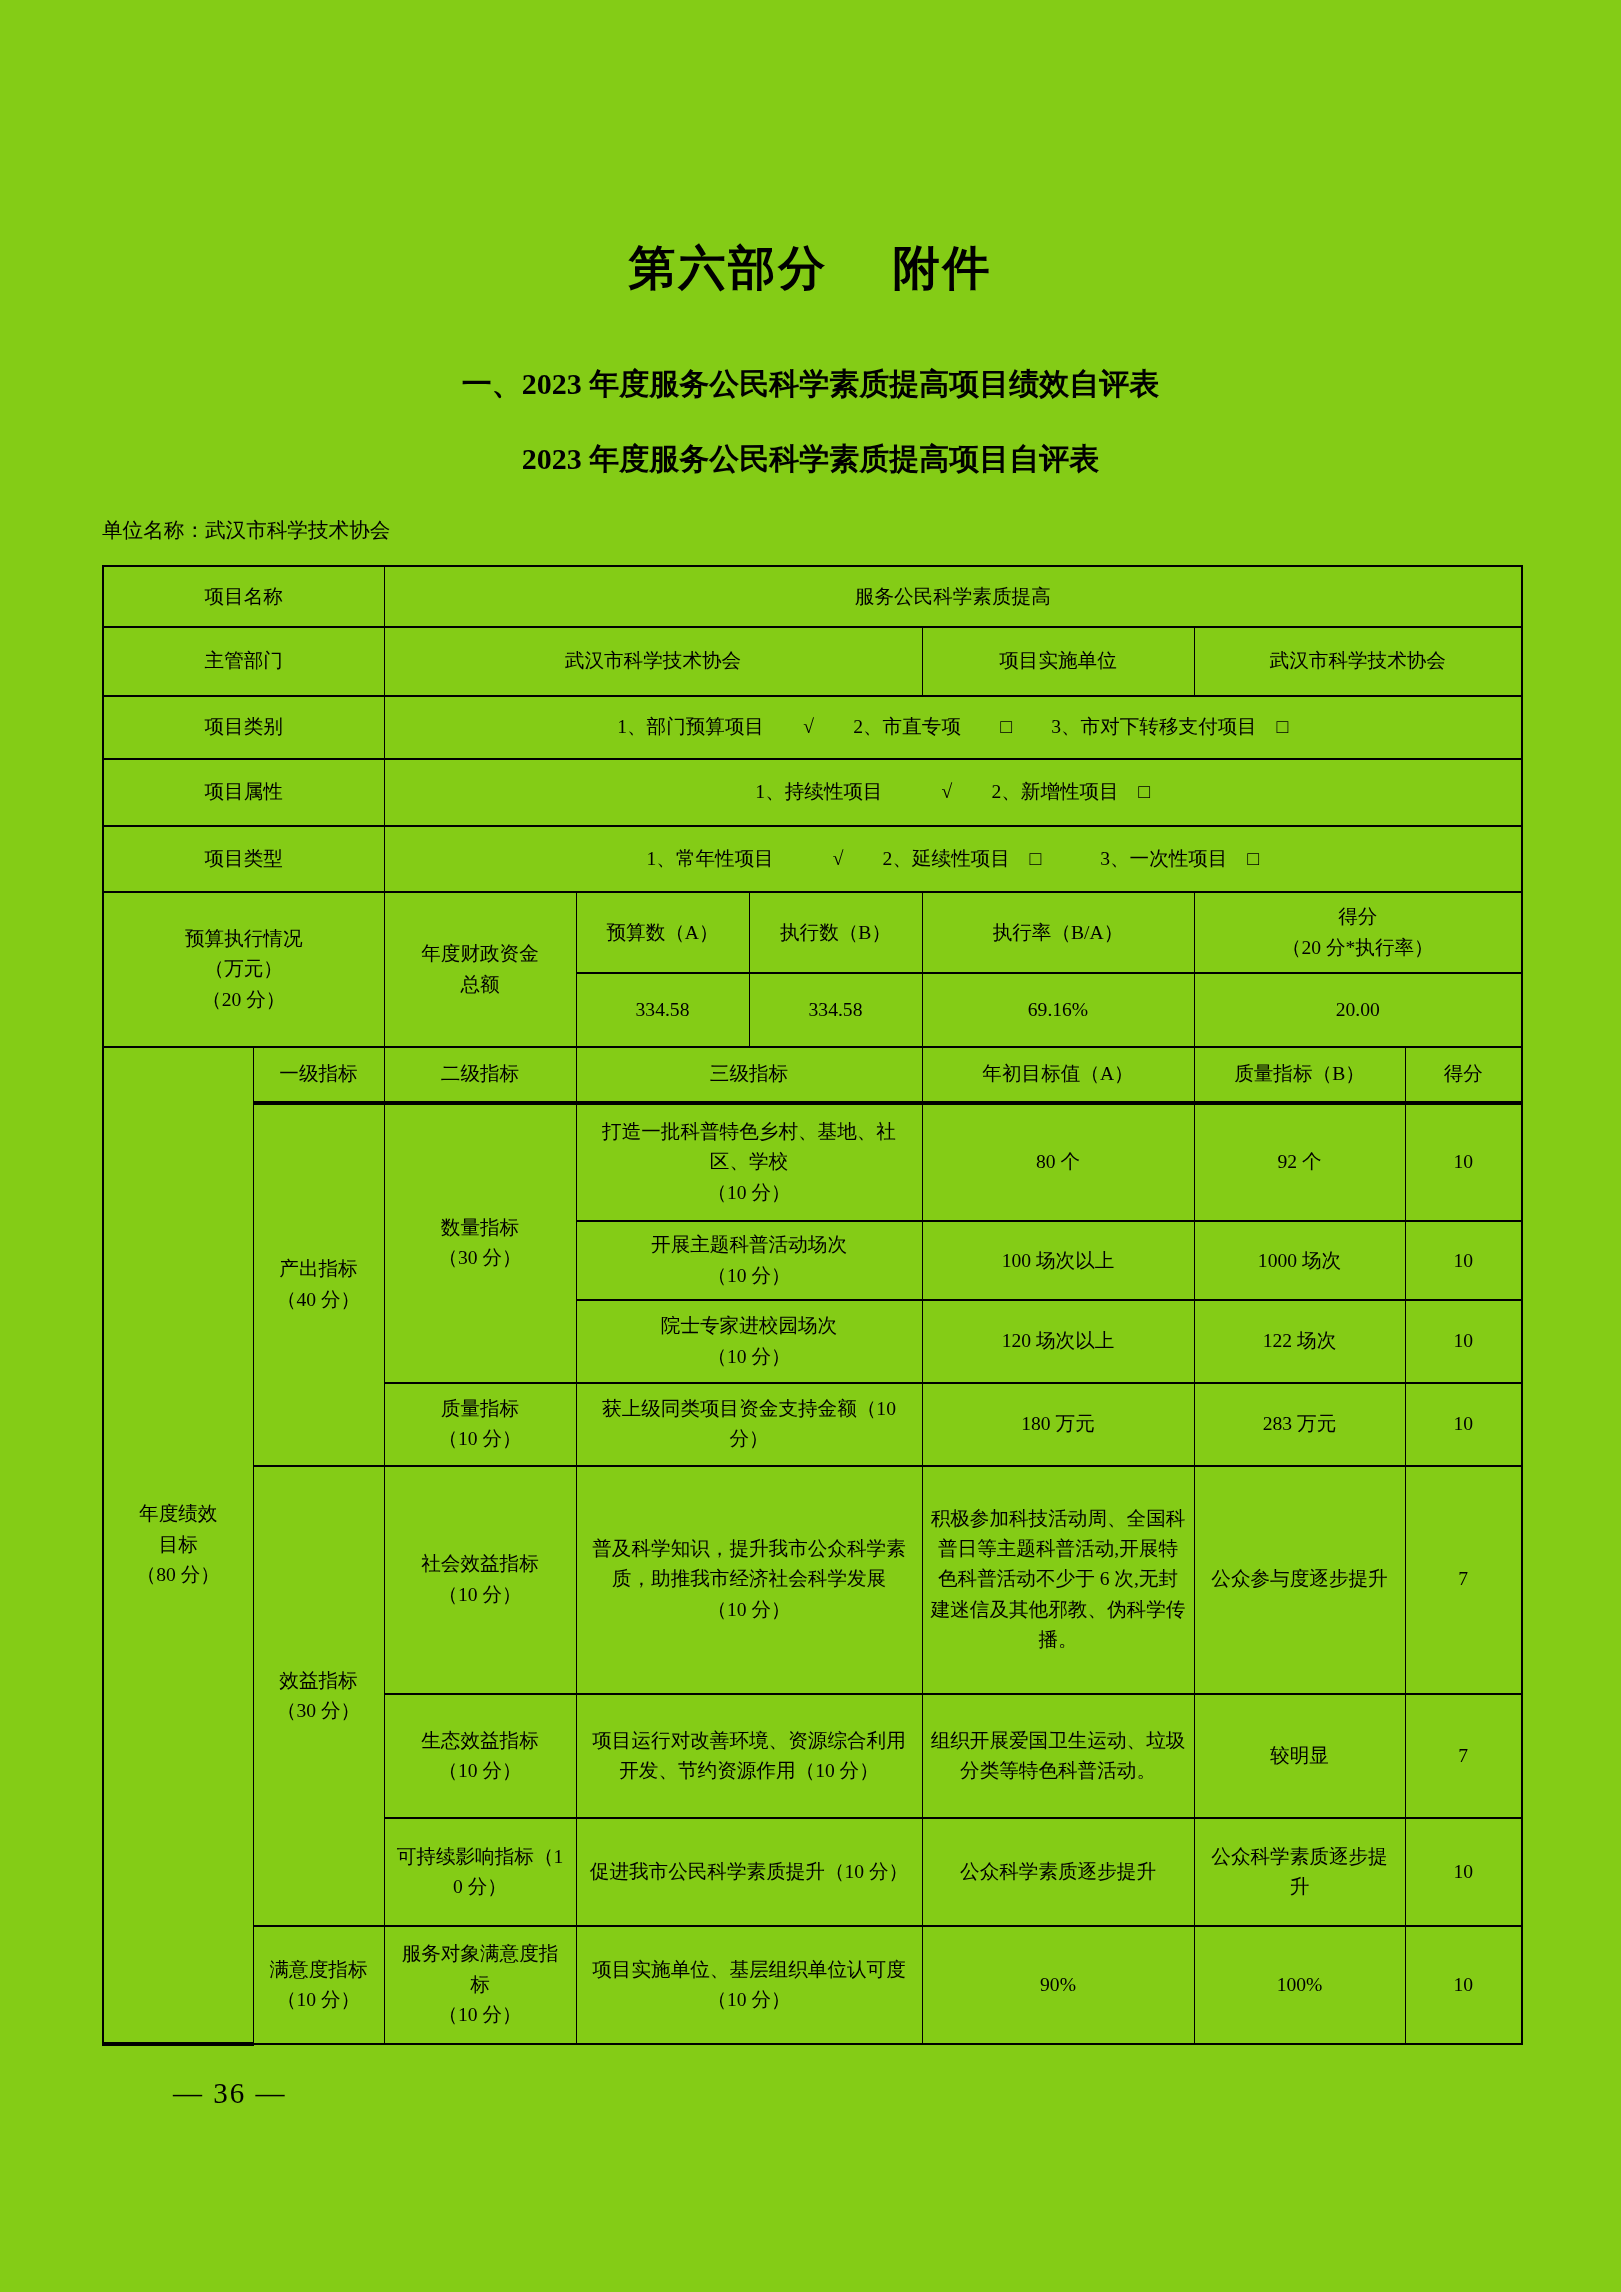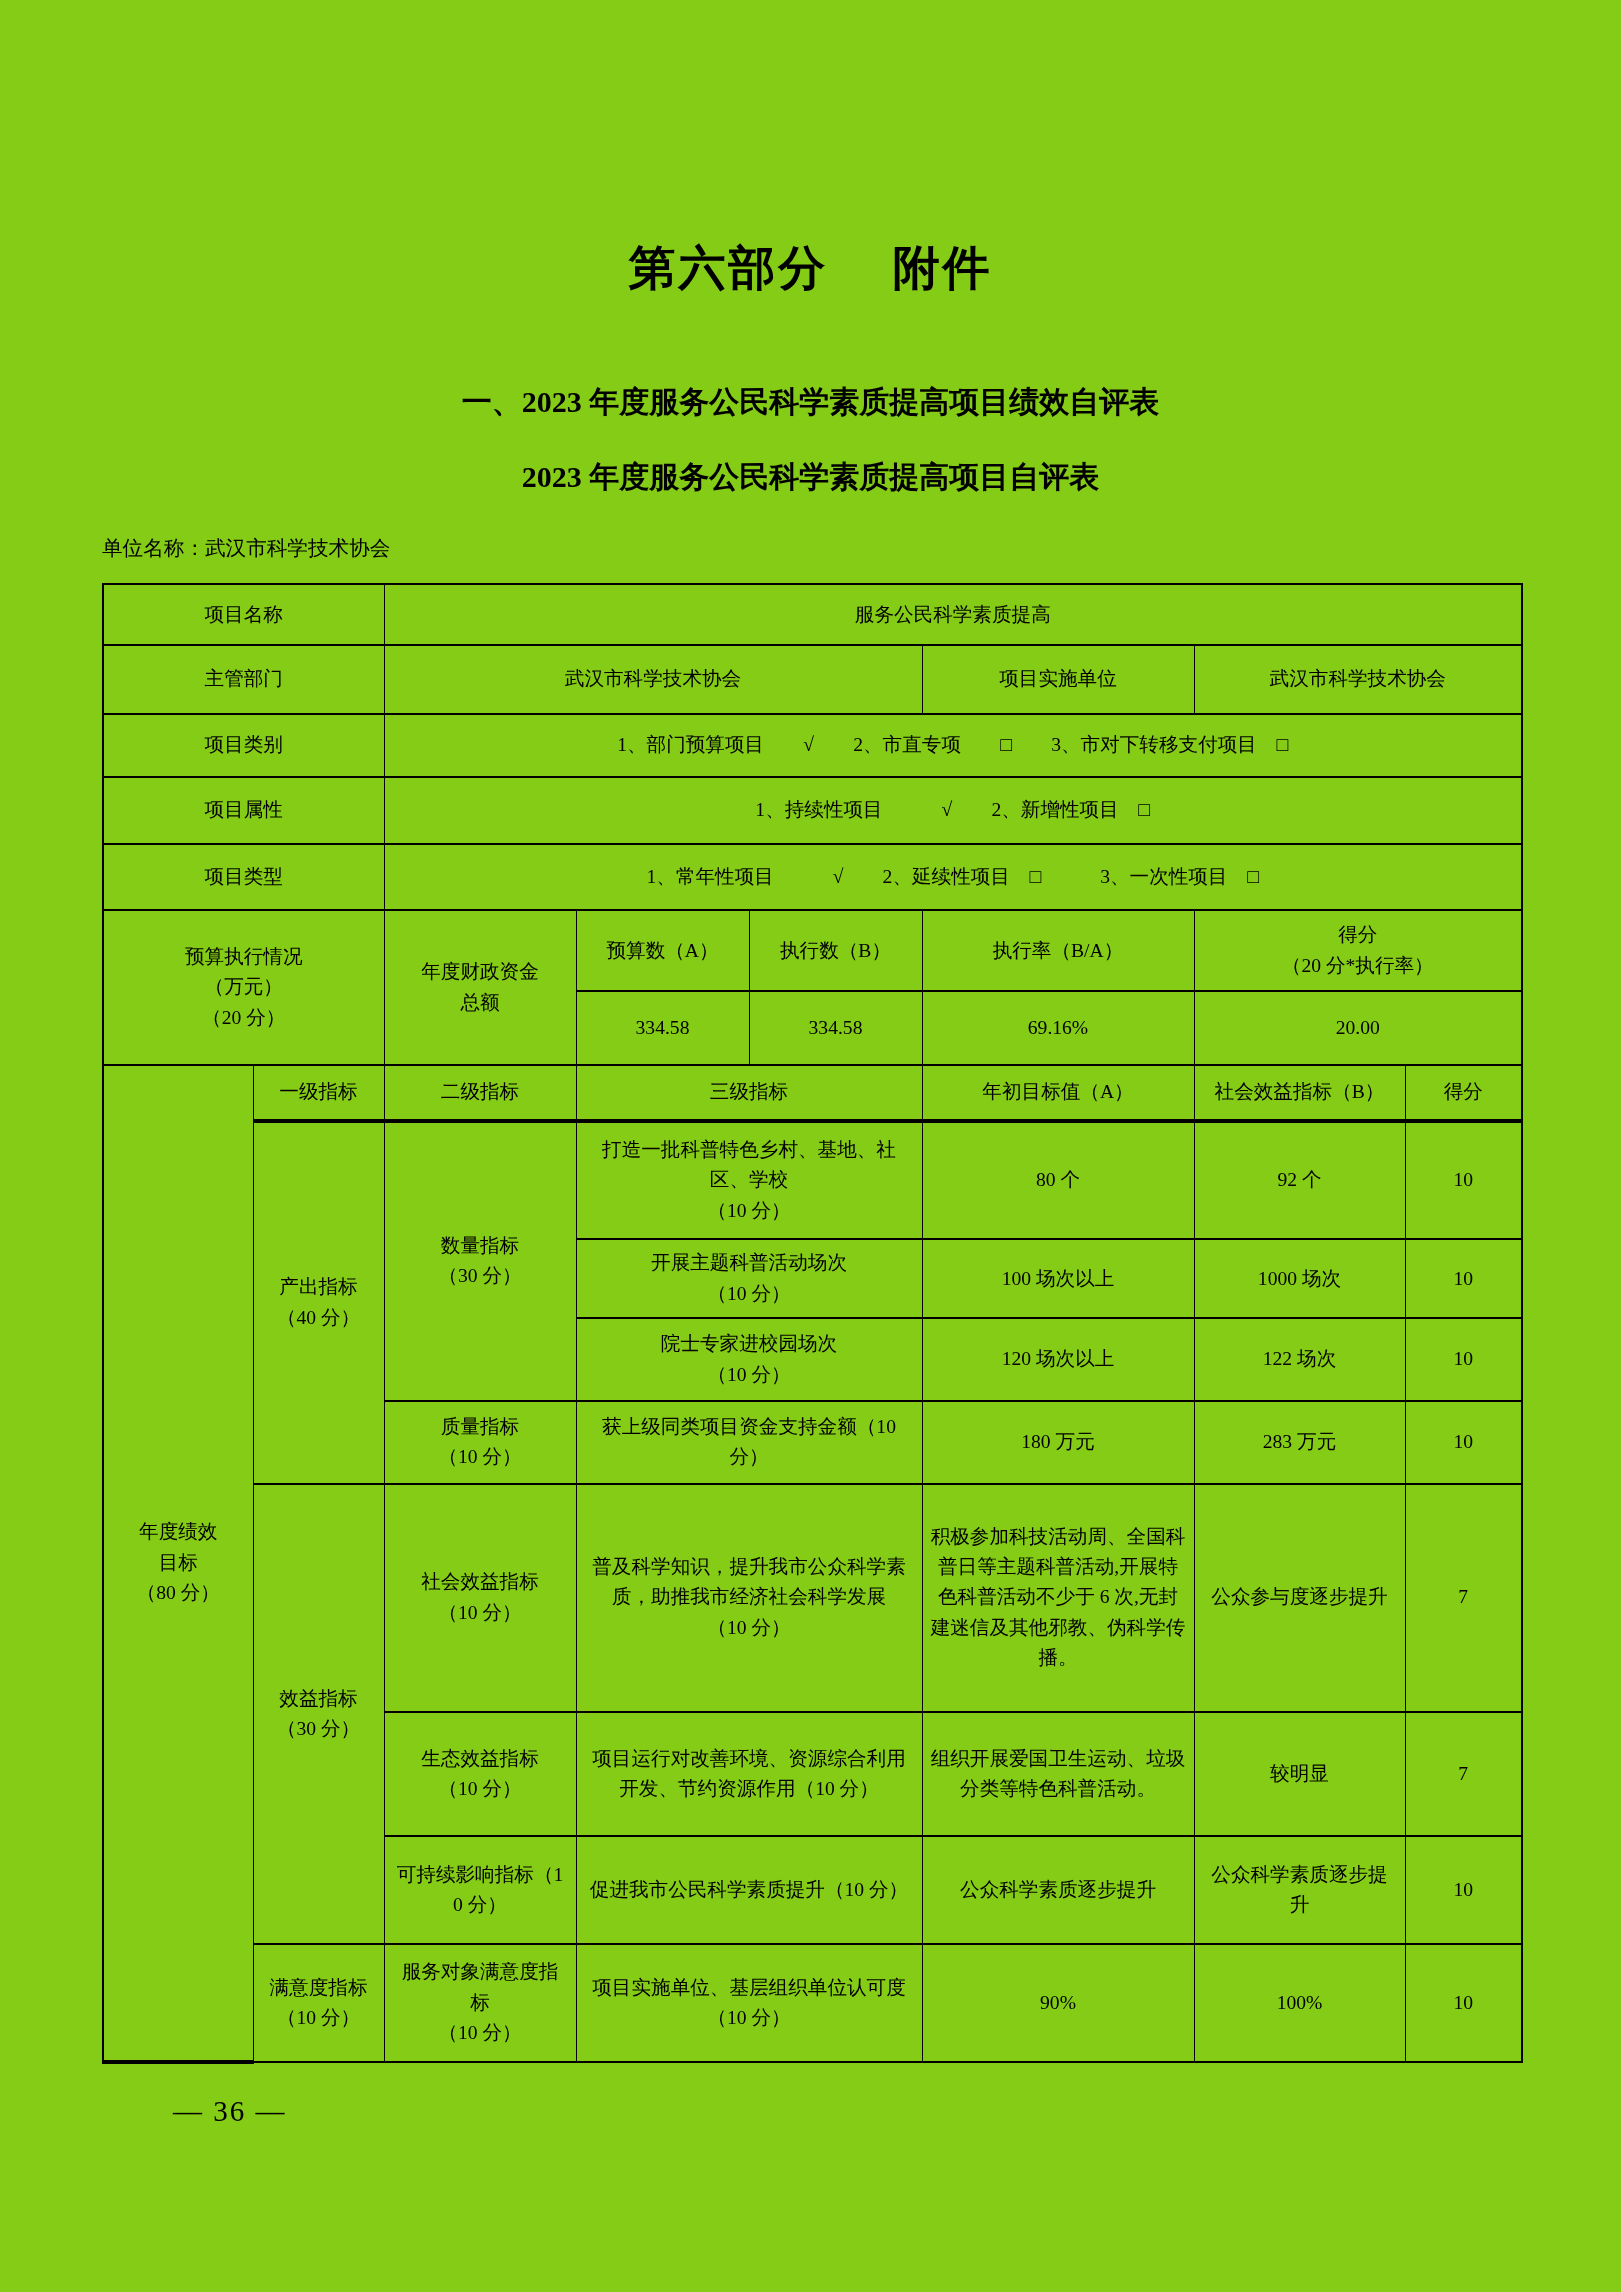--- a/index.html
+++ b/index.html
@@ -25,21 +25,21 @@
     letter-spacing: 2.9px;
     line-height: 1.1;
   }
   .subtitle {
     margin: 0;
     text-align: center;
     font-weight: bold;
     font-size: 30px;
     line-height: 1.2;
   }
-  .subtitle.s1 { margin-top: 89px; }
+  .subtitle.s1 { margin-top: 71px; }
   .subtitle.s2 { margin-top: 39px; }
   .unit {
     margin: 41px 0 23px 102px;
     font-size: 20.6px;
     line-height: 1.2;
   }
   table.main {
     margin-left: 102px;
     width: 1420px;
     border-collapse: collapse;
@@ -164,21 +164,21 @@
     </tr>
 
     <tr class="r0">
       <td rowspan="9">年度绩效
 目标
 （80 分）</td>
       <td>一级指标</td>
       <td>二级指标</td>
       <td colspan="2">三级指标</td>
       <td>年初目标值（A）</td>
-      <td>社会效益指标（B）</td>
+      <td>质量指标（B）</td>
       <td>得分</td>
     </tr>
 
     <tr class="r1">
       <td rowspan="4">产出指标
 （40 分）</td>
       <td rowspan="3">数量指标
 （30 分）</td>
       <td colspan="2">打造一批科普特色乡村、基地、社区、学校
 （10 分）</td>

